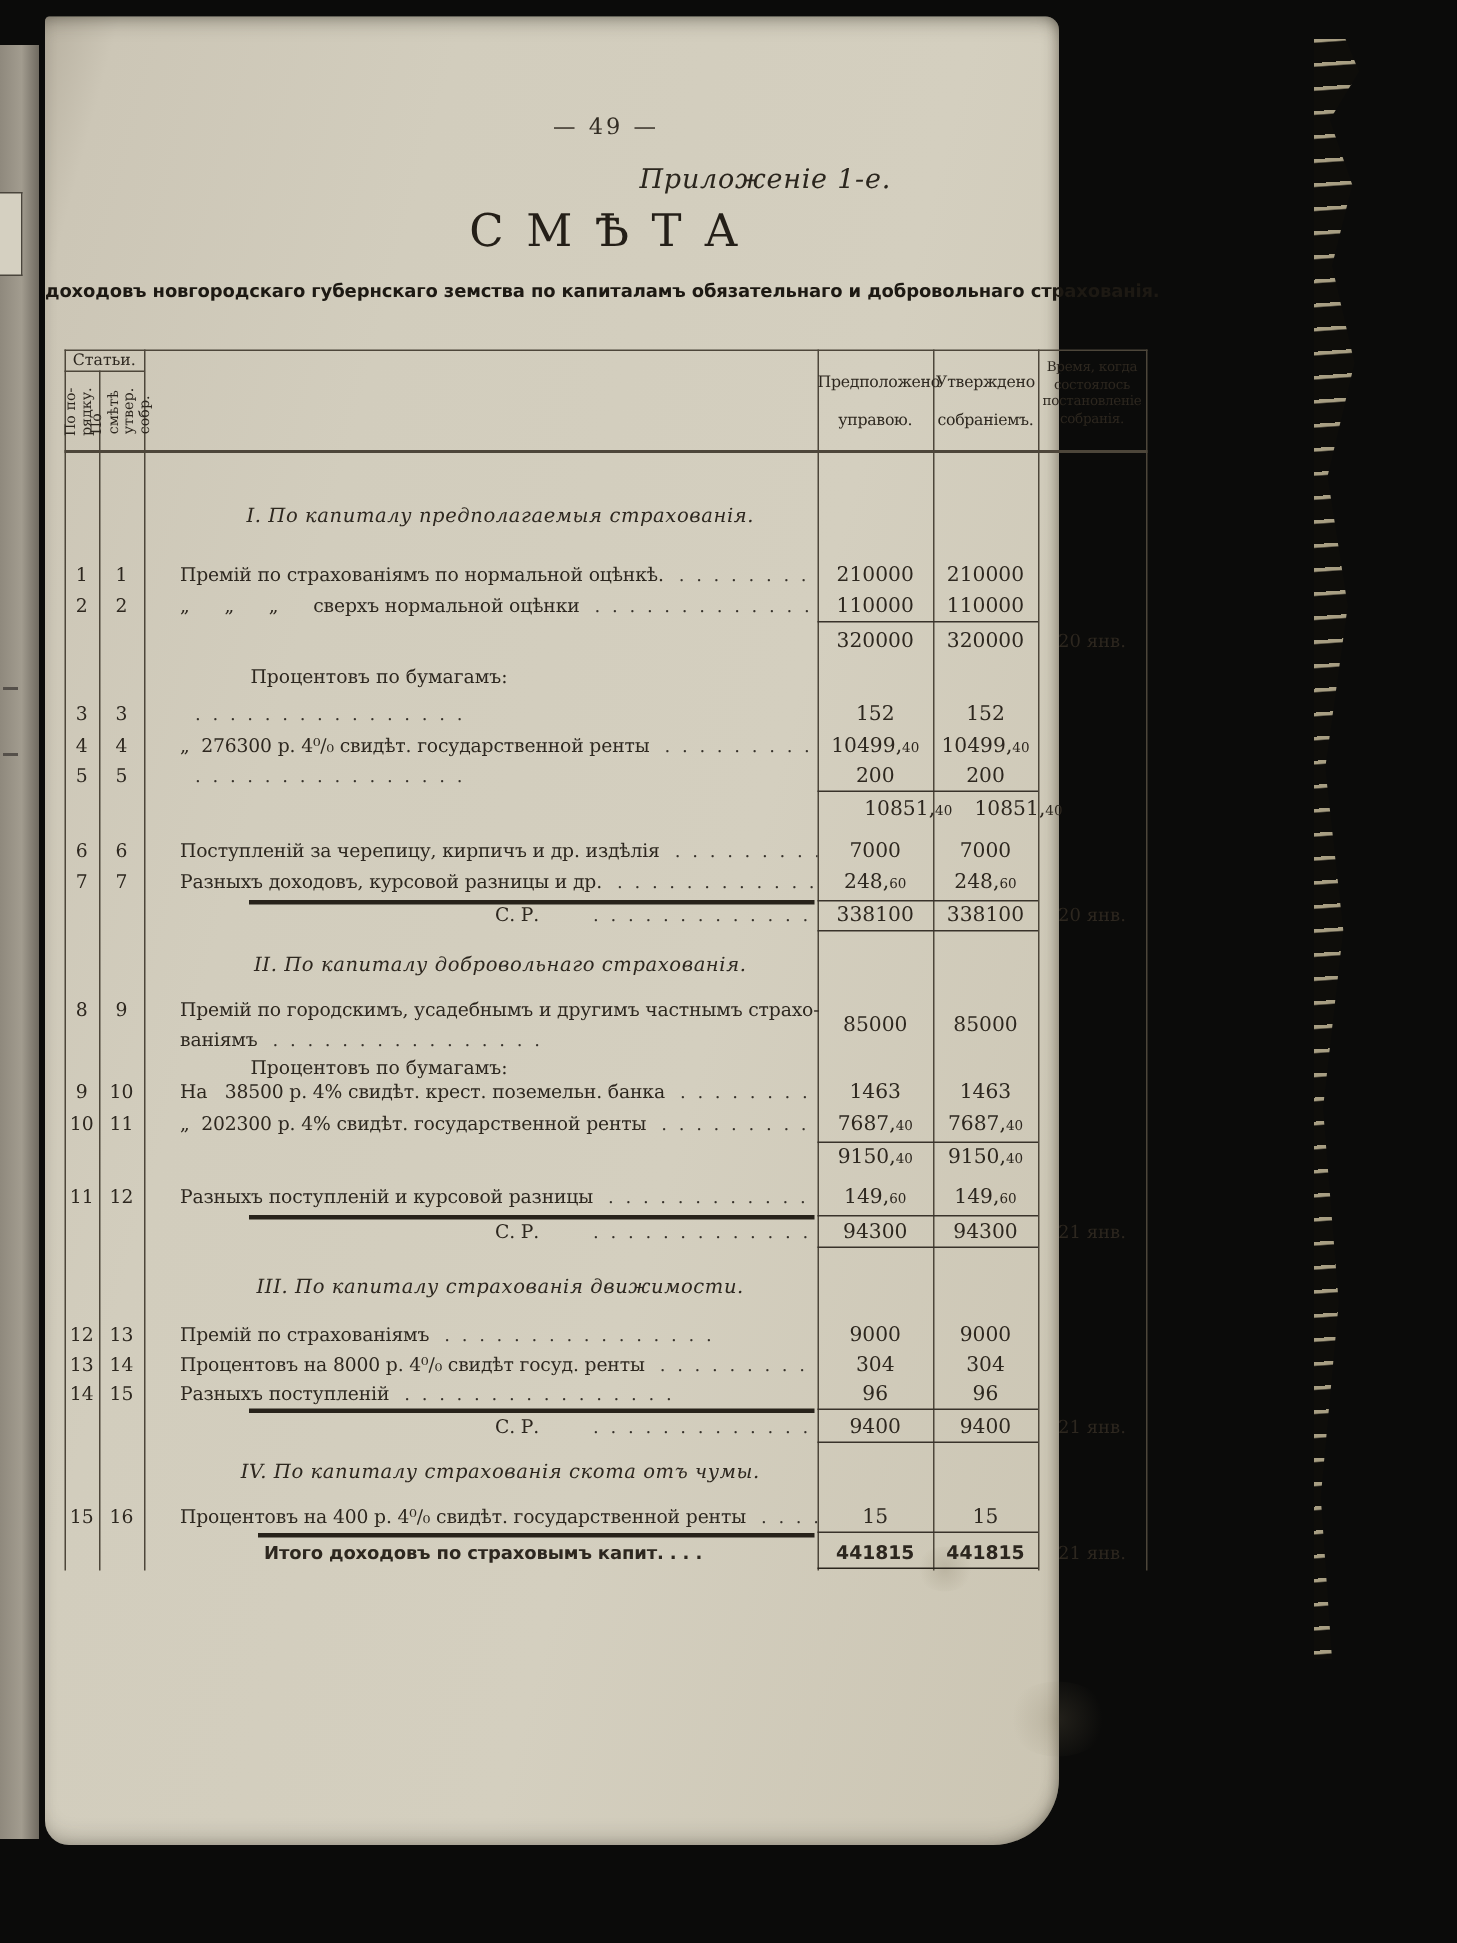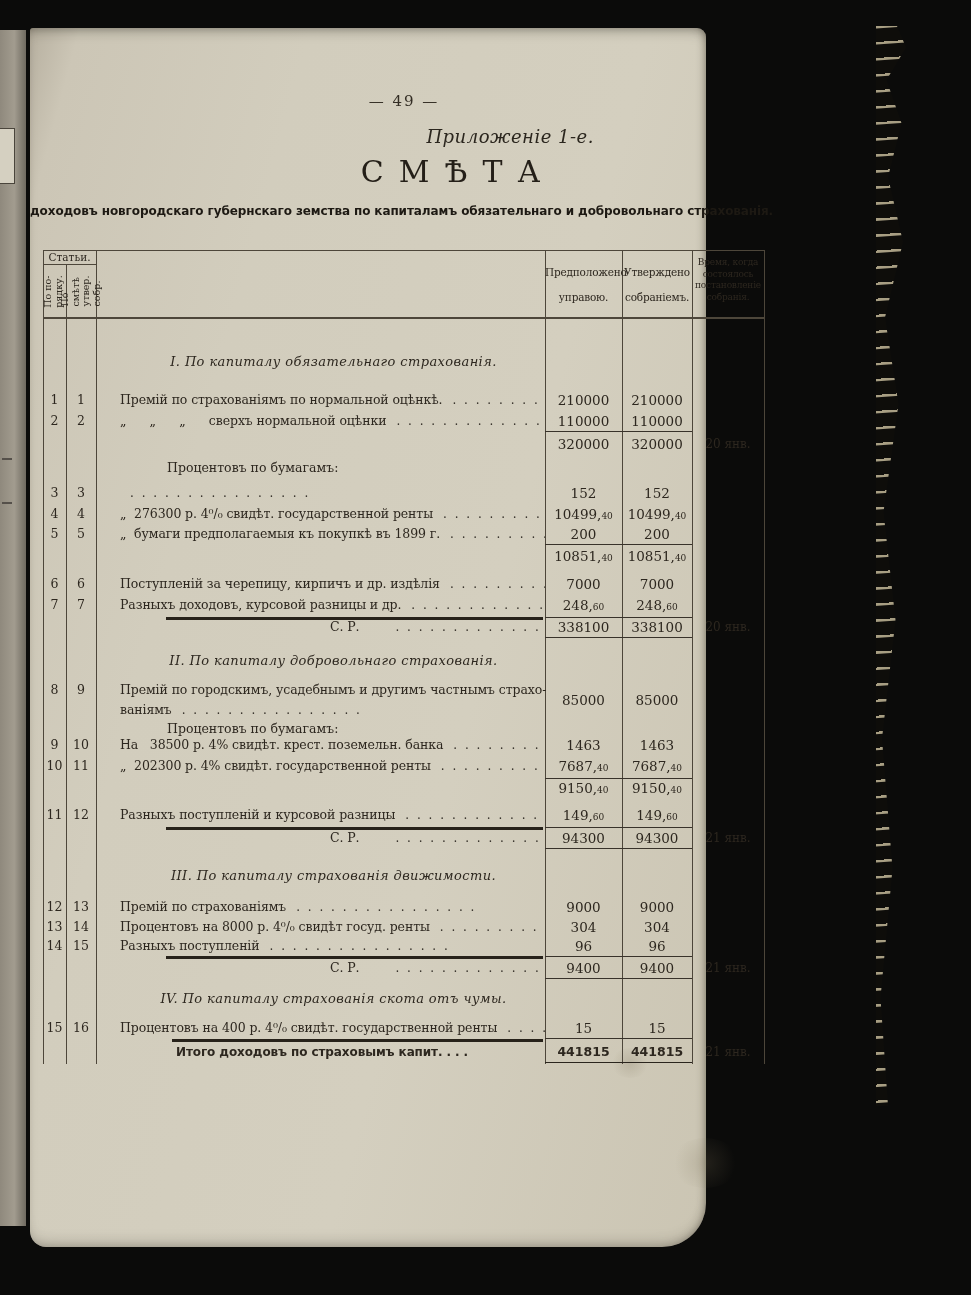--- a/index.html
+++ b/index.html
@@ -10,32 +10,32 @@
             background:linear-gradient(90deg,#8f897d,#a29c8f 55%,#6f6a60);}
   .neighbor .frag{position:absolute;left:0;top:98px;width:14px;height:54px;
                   background:#d5d0c1;border:1px solid #4a453c;border-left:none;}
   .neighbor .mark1,.neighbor .mark2{position:absolute;left:2px;width:10px;height:2px;background:#55504a;}
   .neighbor .mark1{top:428px}.neighbor .mark2{top:472px}
   
   .torn{position:absolute;left:876px;top:26px;width:30px;height:1080px;
         background:repeating-linear-gradient(176deg,rgba(195,184,152,.85) 0 2px,rgba(14,13,10,1) 3px 16px);
         clip-path:polygon(0 0,70% 0,100% 2%,35% 5%,85% 9%,40% 14%,90% 20%,30% 27%,75% 35%,25% 45%,65% 55%,20% 66%,55% 78%,15% 90%,40% 100%,0 100%);}
   
-  .sheet{position:absolute;left:30px;top:28px;width:676px;height:1219px;
+  .sheet{position:absolute;left:30px;top:11px;width:676px;height:1219px;
          background:linear-gradient(105deg,#b7b0a0 0%,#ccc6b6 5%,#d2cdbd 28%,#d4cfbf 62%,#cbc5b3 100%);
          border-radius:3px 9px 44px 16px;
          box-shadow:inset 0 10px 14px -10px rgba(40,36,28,.55), inset 0 -10px 16px -10px rgba(40,36,28,.4),
                     inset -6px 0 10px -6px rgba(60,54,42,.5);
          color:#2d271f;}
   .stain{position:absolute;border-radius:50%;background:radial-gradient(circle,rgba(120,110,85,.22),rgba(120,110,85,0) 70%);}
   
   .pageno{position:absolute;left:0;top:64px;width:748px;text-align:center;font-size:15px;letter-spacing:2px;color:#332d24;}
   .annex{position:absolute;right:112px;top:98px;font-style:italic;font-size:18px;letter-spacing:.5px;color:#2b261e;}
   .doc-title{position:absolute;left:0;top:126px;width:760px;text-align:center;
-             font-size:30px;letter-spacing:15px;color:#241f18;padding-left:48px;}
+             font-size:30px;letter-spacing:15px;color:#241f18;}
   .doc-sub{position:absolute;left:0;top:176px;width:752px;text-align:left;white-space:nowrap;
            font-family:"DejaVu Sans",sans-serif;font-weight:700;font-size:12px;letter-spacing:-.1px;color:#1d1913;}
   
   .gl{position:absolute;background:#4d463a;}
   .h-articles{position:absolute;left:13px;top:223px;width:53px;text-align:center;font-size:10.5px;}
   .vh{position:absolute;display:flex;align-items:center;justify-content:center;}
   .vh span{transform:rotate(-90deg);white-space:pre-line;font-size:9.5px;line-height:10.5px;text-align:left;}
   .vh-a{left:11px;top:238px;width:25px;height:50px;}
   .vh-b{left:36px;top:238px;width:30px;height:50px;}
   .h-subjects{position:absolute;left:66px;top:247px;width:449px;text-align:center;
@@ -119,21 +119,21 @@
     <div class="h-col h-proposed">Предположено
 управою.</div>
     <div class="h-col h-confirmed">Утверждено
 собраніемъ.</div>
     <div class="h-col h-time">Время, когда
 состоялось
 постановленіе
 собранія.</div>
 
     <div id="table-body">
-        <div class="row section" style="top: 326px;">I. По капиталу обязательнаго страхованія.</div>
+        <div class="row section" style="top: 326px;">I. По капиталу предполагаемыя страхованія.</div>
         <div class="row item" style="top: 362px;">
           <div class="c n1">1</div>
           <div class="c n2">1</div>
           <div class="c lc">
             <div class="t">Премій по страхованіямъ по нормальной оцѣнкѣ.</div>
             <div class="dots">.    .    .    .    .    .    .    .    .    .    .    .    .    .    .    .</div>
           </div>
           <div class="c vd amt">210000</div>
           <div class="c ve amt">210000</div>
           <div class="c vf"></div>
@@ -176,28 +176,27 @@
             <div class="dots">.    .    .    .    .    .    .    .    .    .    .    .    .    .    .    .</div>
           </div>
           <div class="c vd amt">10499,<span class="dec">40</span></div>
           <div class="c ve amt">10499,<span class="dec">40</span></div>
           <div class="c vf"></div>
         </div>
         <div class="row item" style="top: 496px;">
           <div class="c n1">5</div>
           <div class="c n2">5</div>
           <div class="c lc">
-            <div class="t">„  бумаги предполагаемыя къ покупкѣ въ 1899 г.</div>
             <div class="dots">.    .    .    .    .    .    .    .    .    .    .    .    .    .    .    .</div>
           </div>
           <div class="c vd amt ul">200</div>
           <div class="c ve amt ul">200</div>
           <div class="c vf"></div>
         </div>
-        <div class="row subtotal" style="top: 518px;">
+        <div class="row subtotal" style="top: 518px; padding-left: 22px;">
           <div class="c n1"></div>
           <div class="c n2"></div>
           <div class="c lc"></div>
           <div class="c vd amt">10851,<span class="dec">40</span></div>
           <div class="c ve amt">10851,<span class="dec">40</span></div>
           <div class="c vf"></div>
         </div>
         <div class="row item" style="top: 546px;">
           <div class="c n1">6</div>
           <div class="c n2">6</div>

